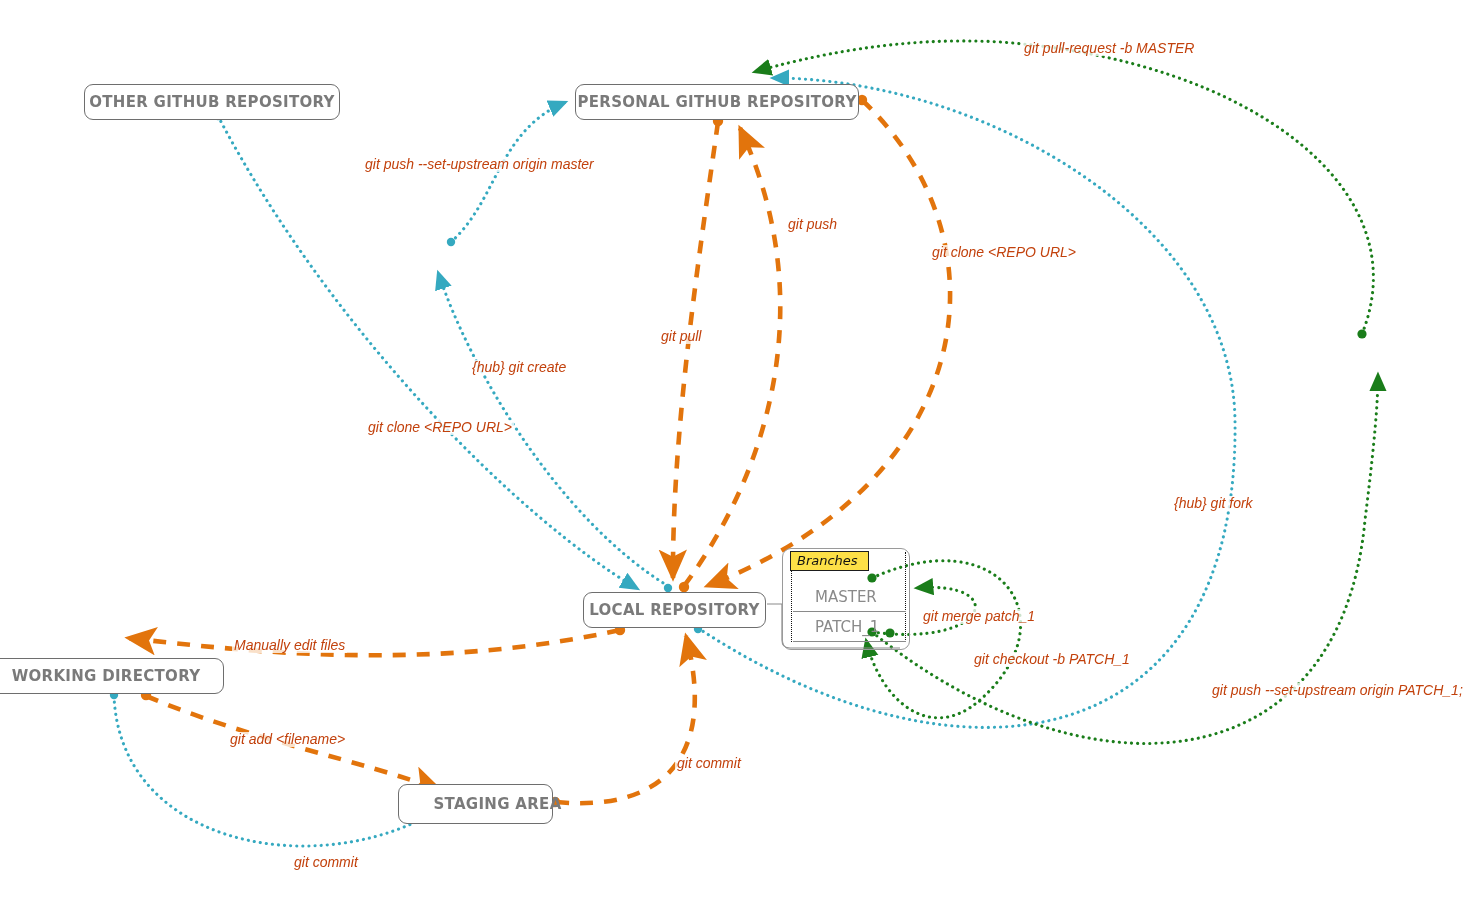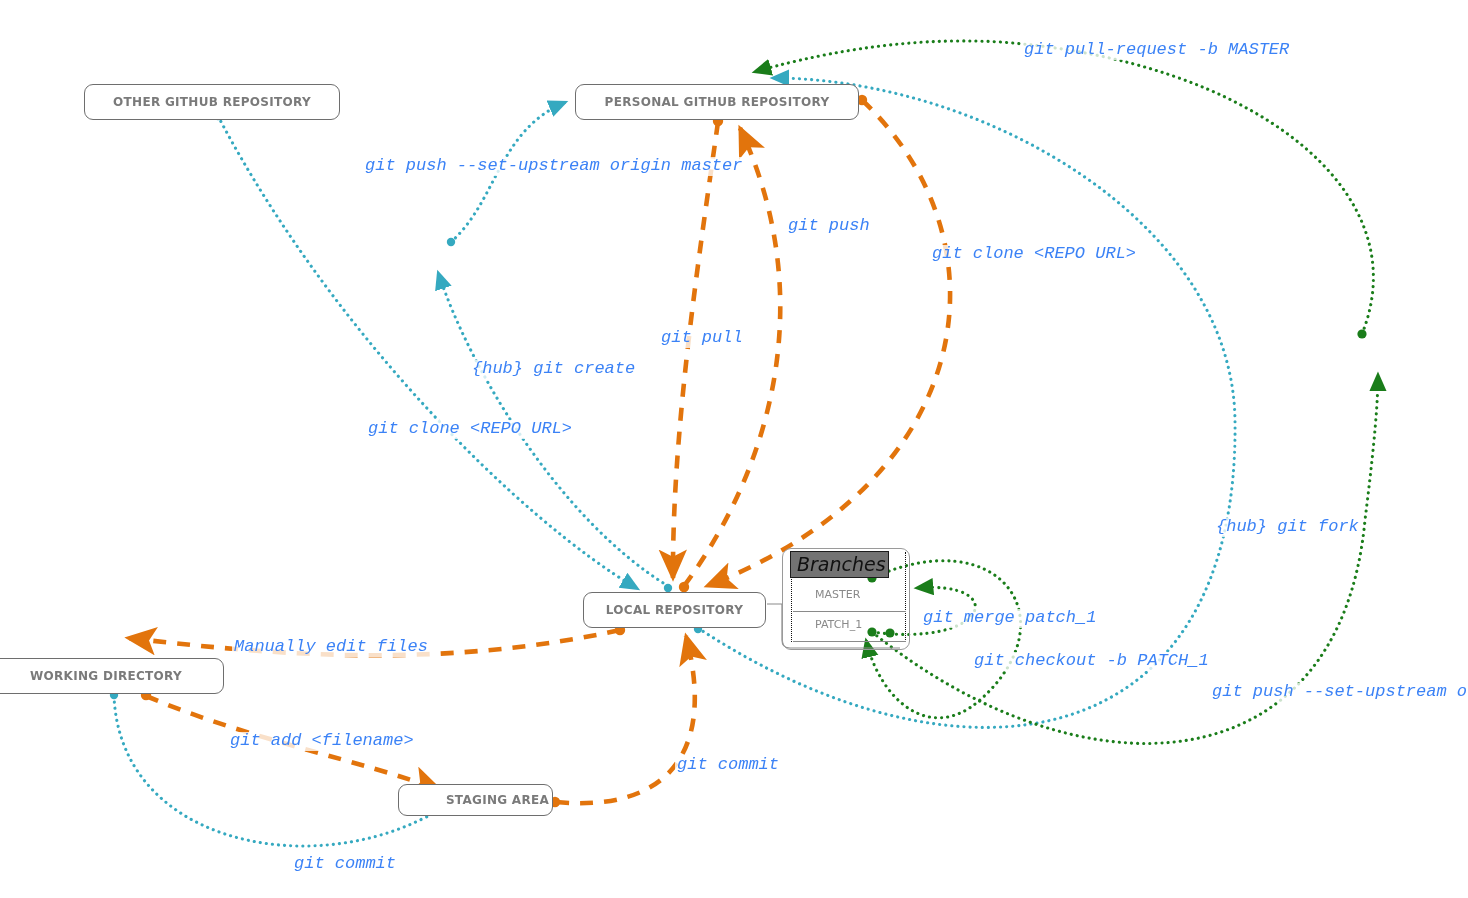--- a/index.html
+++ b/index.html
@@ -5,41 +5,41 @@
   html,body{margin:0;padding:0;background:#ffffff;}
   body{width:1468px;height:898px;overflow:hidden;
        font-family:"DejaVu Sans","Liberation Sans",sans-serif;}
   #stage{position:relative;width:1468px;height:898px;background:#fff;}
   svg.layer{position:absolute;left:0;top:0;width:1468px;height:898px;overflow:visible;}
 
   
   .node{position:absolute;box-sizing:border-box;background:#ffffff;
         border:1.4px solid #6e6e6e;border-radius:9px;
         display:flex;align-items:center;justify-content:center;
-        color:#7a7a7a;font-weight:bold;font-size:12px;letter-spacing:.3px;
+        color:#7a7a7a;font-weight:bold;font-size:15px;letter-spacing:.3px;
         white-space:nowrap;z-index:6;}
 
   
-  .elabel{position:absolute;font-style:italic;font-size:17px;color:#3b82f6;
+  .elabel{position:absolute;font-style:italic;font-size:14px;color:#c2410c;
           white-space:nowrap;z-index:8;
-          font-family:Liberation Mono, monospace;
+          font-family:Liberation Sans, sans-serif;
           background:rgba(255,255,255,0.78);padding:0 2px;line-height:1.1;}
 
   
   #branches-group{position:absolute;left:782px;top:548px;width:126px;height:100px;
                   border:1.1px solid #9a9a9a;border-radius:9px;background:transparent;z-index:5;}
   #branches-title{position:absolute;left:790px;top:551px;
-                  border:1.4px solid #1d1d1d;background:#737373;
-                  padding:1px 2px 2px 6px;font-style:italic;font-size:19px;color:#111;
+                  border:1.4px solid #1d1d1d;background:#fde047;
+                  padding:1px 10px 2px 6px;font-style:italic;font-size:13px;color:#111;
                   z-index:7;font-family:"DejaVu Sans","Liberation Sans",sans-serif;}
   .brdot-l{position:absolute;left:791px;top:570px;width:0;height:72px;
            border-left:1.4px dotted #111;z-index:6;}
   .brdot-r{position:absolute;left:905px;top:552px;width:0;height:90px;
            border-left:1.4px dotted #111;z-index:6;}
-  .br-item{position:absolute;color:#8a8a8a;font-size:11px;z-index:7;white-space:nowrap;}
+  .br-item{position:absolute;color:#8a8a8a;font-size:15px;z-index:7;white-space:nowrap;}
   .br-rule{position:absolute;height:0;border-top:1.1px solid #8a8a8a;z-index:6;}
 </style>
 </head>
 <body>
 
 <div id="stage">
 
   <svg class="layer" viewBox="0 0 1468 898">
     <defs>
       <marker id="ar-o" markerWidth="9" markerHeight="9" refX="6.2" refY="3.1" orient="auto">
@@ -126,21 +126,21 @@
   </div>
 
   <div class="node" style="left:583px;top:592px;width:183px;height:36px;">
     <span>LOCAL REPOSITORY</span>
   </div>
 
   <div class="node" style="left:-12px;top:658px;width:236px;height:36px;">
     <span>WORKING DIRECTORY</span>
   </div>
 
-  <div class="node" style="left:398px;top:784px;width:155px;height:32px;padding-left:44px;">
+  <div class="node" style="left:398px;top:784px;width:155px;height:40px;padding-left:44px;">
     <span>STAGING AREA</span>
   </div>
 
   <div id="branches-group"></div>
   <div class="brdot-l"></div>
   <div class="brdot-r"></div>
 
   <div id="branches-title">Branches</div>
 
   <div class="br-item" style="left:815px;top:588px;">
@@ -160,21 +160,21 @@
   <div class="elabel" style="left:786px;top:217px;">git push</div>
 
   <div class="elabel" style="left:930px;top:245px;">git clone &lt;REPO URL&gt;</div>
 
   <div class="elabel" style="left:659px;top:329px;">git pull</div>
 
   <div class="elabel" style="left:470px;top:360px;">{hub} git create</div>
 
   <div class="elabel" style="left:366px;top:420px;">git clone &lt;REPO URL&gt;</div>
 
-  <div class="elabel" style="left:1172px;top:518px;margin-left:42px;">{hub} git fork</div>
+  <div class="elabel" style="left:1172px;top:496px;">{hub} git fork</div>
 
   <div class="elabel" style="left:921px;top:609px;">git merge patch_1</div>
 
   <div class="elabel" style="left:972px;top:652px;">git checkout -b PATCH_1</div>
 
   <div class="elabel" style="left:232px;top:638px;">Manually edit files</div>
 
   <div class="elabel" style="left:1210px;top:683px;">git push --set-upstream origin PATCH_1;</div>
 
   <div class="elabel" style="left:228px;top:732px;">git add &lt;filename&gt;</div>

